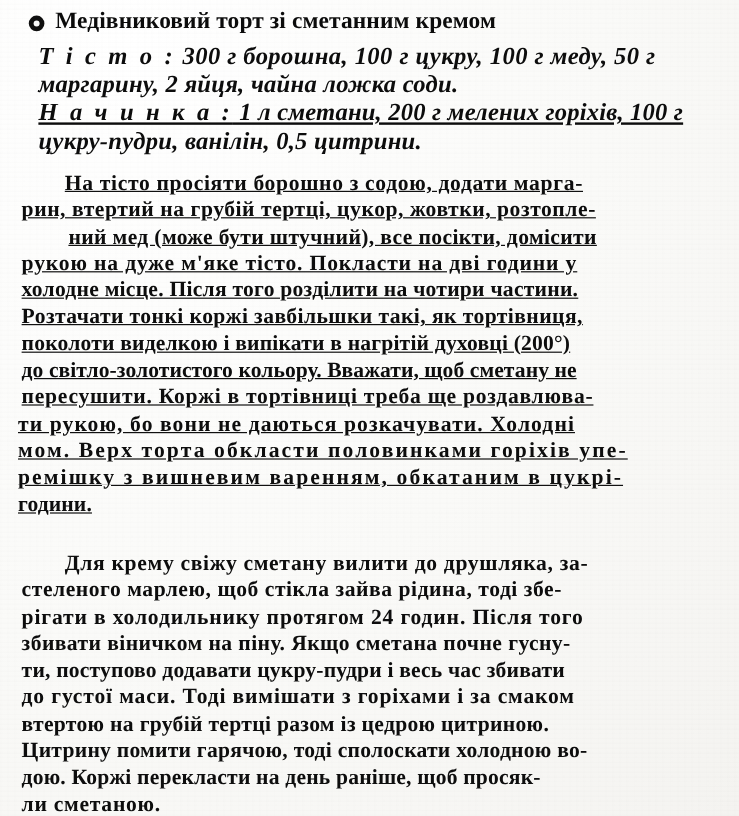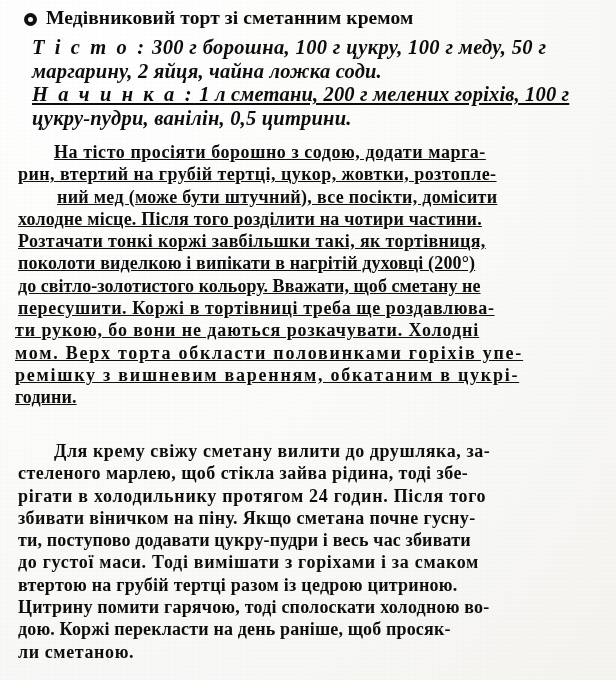--- a/index.html
+++ b/index.html
@@ -134,21 +134,21 @@
   .t12 { letter-spacing: .10px; }
   .t13 { letter-spacing: .25px; }
 
   
   .seam-shift { position: relative; left: -3px; }
 
   
   .body-block2 {
     position: absolute;
     left: 18px;
-    top: 440px;
+    top: 458px;
     width: 584px;
   }
 </style>
 </head>
 <body>
 
 <div id="page">
 
   <div class="title-row">
     <span class="bullet-icon"></span>
@@ -163,20 +163,21 @@
     <div class="ing-line l3">
       <span class="lbl">Н а ч и н к а :</span><span> 1 л сметани, 200 г мелених горіхів, 100 г</span>
     </div>
     <div class="ing-line l4">цукру-пудри, ванілін, 0,5 цитрини.</div>
   </div>
 
   <div class="body-block">
     <div class="p-line indent t0">На тісто просіяти борошно з содою, додати марга-</div>
     <div class="p-line t1">рин, втертий на грубій тертці, цукор, жовтки, розтопле-</div>
     <div class="p-line t2">ний мед (може бути штучний), все посікти, домісити</div>
+    <div class="p-line t3">рукою на дуже м'яке тісто. Покласти на дві години у</div>
     <div class="p-line t4">холодне місце. Після того розділити на чотири частини.</div>
     <div class="p-line t5">Розтачати тонкі коржі завбільшки такі, як тортівниця,</div>
     <div class="p-line t6">поколоти виделкою і випікати в нагрітій духовці (200°)</div>
     <div class="p-line t7">до світло-золотистого кольору. Вважати, щоб сметану не</div>
     <div class="p-line t8">пересушити. Коржі в тортівниці треба ще роздавлюва-</div>
     <div class="p-line t9 seam-shift">ти рукою, бо вони не даються розкачувати. Холодні</div>
     <div class="p-line t11 seam-shift">мом. Верх торта обкласти половинками   горіхів упе-</div>
     <div class="p-line t11 seam-shift">ремішку з вишневим   варенням, обкатаним в цукрі-</div>
     <div class="p-line t12 seam-shift">години.</div>
   </div>

